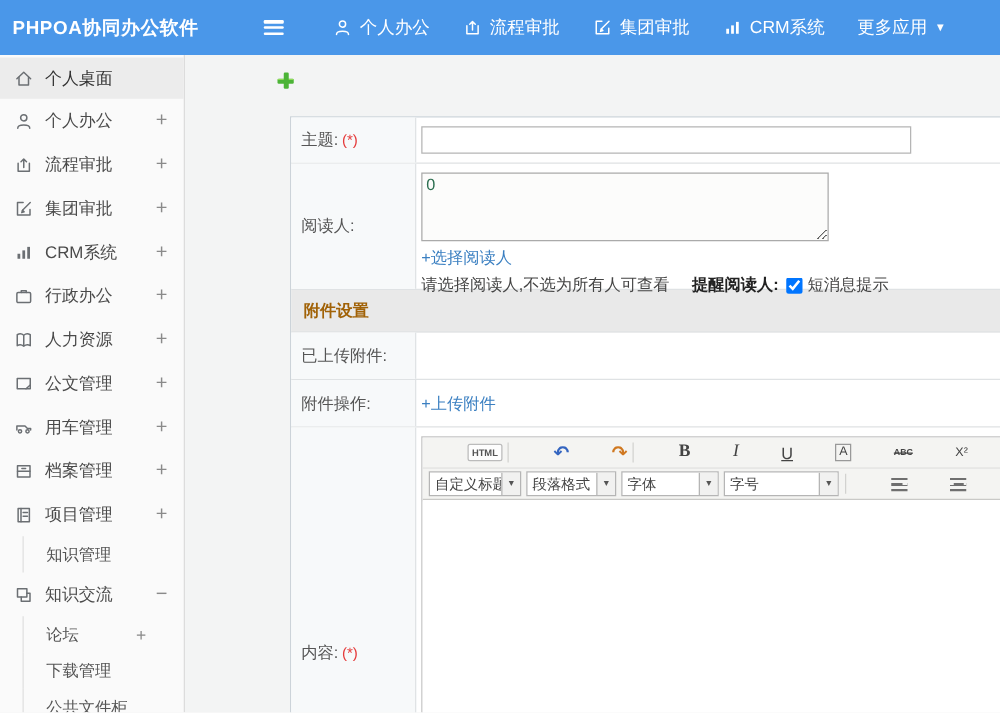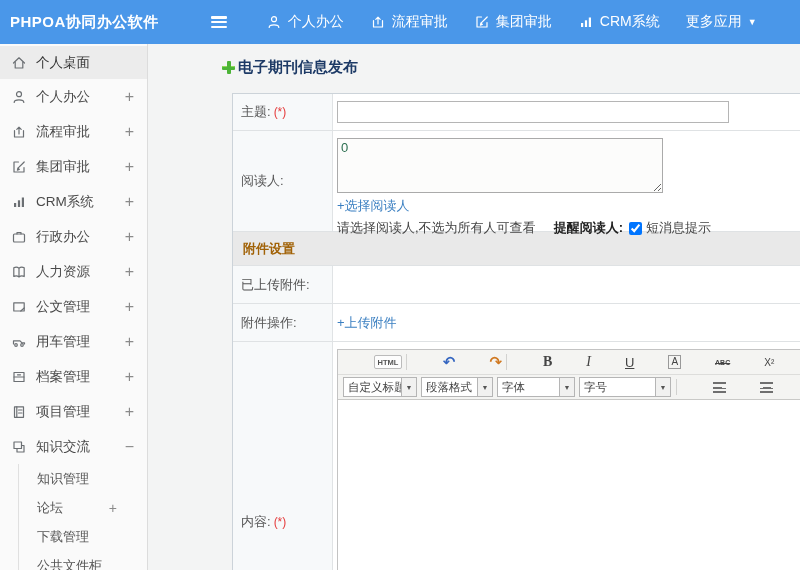--- a/index.html
+++ b/index.html
@@ -271,48 +271,47 @@
       <div class="side-item">
         <span class="sicon">
           <svg viewBox="0 0 16 16" width="16" height="16" fill="none" stroke="currentColor" stroke-width="1.2" stroke-linecap="round" stroke-linejoin="round">
             <rect x="3.5" y="2.8" width="9" height="10.5"></rect>
             <path d="M5.8 2.8v10.5M7.5 6h3.5M7.5 9h3.5"></path>
           </svg>
         </span>
         <span class="slbl">项目管理</span>
         <span class="sexp">+</span>
       </div>
+      <div class="side-item sub">
+        <span class="slbl">知识管理</span>
+      </div>
       <div class="side-item">
         <span class="sicon">
           <svg viewBox="0 0 16 16" width="16" height="16" fill="none" stroke="currentColor" stroke-width="1.2" stroke-linecap="round" stroke-linejoin="round">
             <rect x="3" y="3" width="7.5" height="6.5"></rect>
             <path d="M6 9.5V13h7V6.5h-2.5"></path>
           </svg>
         </span>
         <span class="slbl">知识交流</span>
         <span class="sexp">−</span>
       </div>
       <div class="side-item sub">
-        <span class="slbl">知识管理</span>
-      </div>
-      <div class="side-item sub">
         <span class="slbl">论坛</span>
         <span class="sexp">+</span>
       </div>
       <div class="side-item sub">
         <span class="slbl">下载管理</span>
       </div>
       <div class="side-item sub">
         <span class="slbl">公共文件柜</span>
       </div>
     </div>
 
   <div class="page-title">
     <span class="plus"></span>
-    <span class="ttl">电子期刊信息发布</span>
   </div>
 
   <div class="form-table">
 
     <div class="frow r-subject">
       <div class="cell-label">
         <span>主题:</span>
         <em class="req">(*)</em>
       </div>
       <div class="cell-content">

